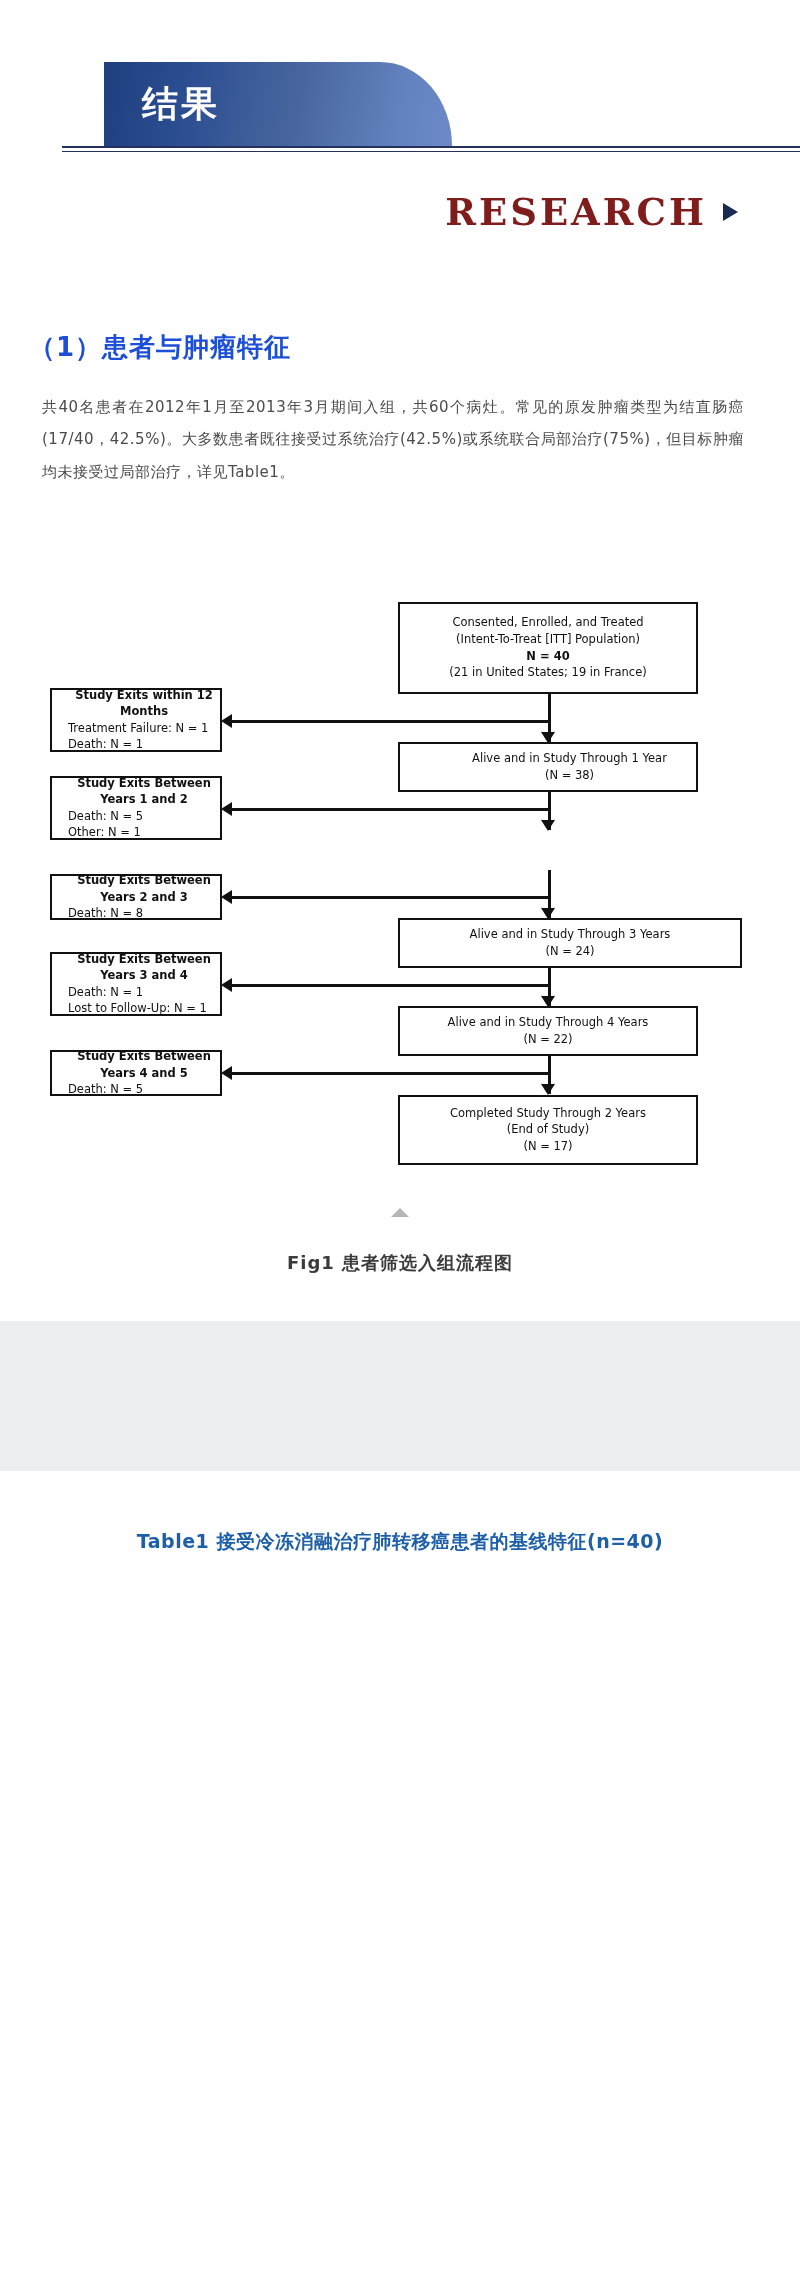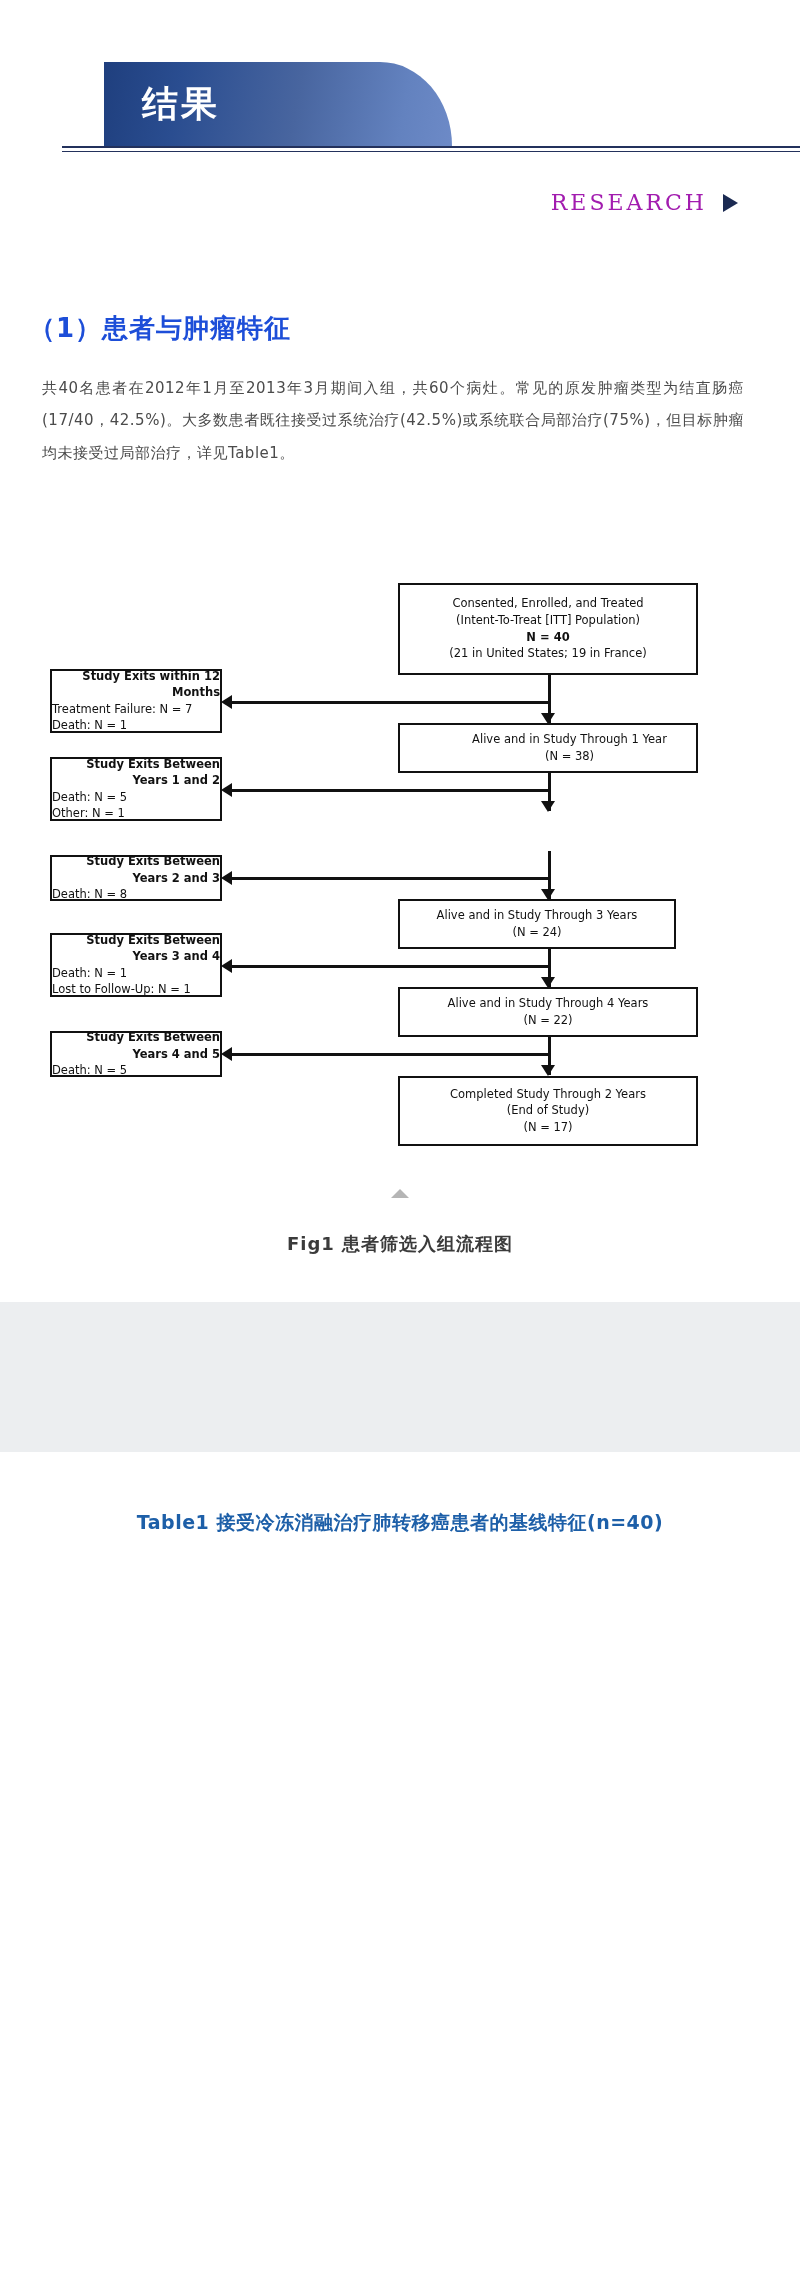--- a/index.html
+++ b/index.html
@@ -63,24 +63,24 @@
   
   .research-row {
     display: flex;
     align-items: center;
     justify-content: flex-end;
     padding-right: 62px;
     margin-top: 42px;
   }
   .research-text {
     font-family: "DejaVu Serif", "Liberation Serif", serif;
-    font-weight: normal;
-    font-size: 22px;
+    font-weight: bold;
+    font-size: 37px;
     letter-spacing: 3px;
-    color: #a21caf;
+    color: #7f1d1d;
   }
   .research-arrow {
     width: 0;
     height: 0;
     border-left: 15px solid #1b2a52;
     border-top: 9px solid transparent;
     border-bottom: 9px solid transparent;
     margin-left: 16px;
   }
 
@@ -132,24 +132,24 @@
     color: #111111;
   }
   .fc-box.center {
     align-items: center;
     text-align: center;
     font-size: 11.5px;
     line-height: 1.45;
   }
   .fc-box.left {
     align-items: flex-start;
-    text-align: right;
+    text-align: center;
     font-size: 11.5px;
     line-height: 1.42;
-    padding-left: 0;
+    padding-left: 16px;
   }
   .fc-box .hd {
     font-weight: bold;
   }
   .fc-line {
     position: absolute;
     background: #111111;
   }
   .fc-arrow-down {
     position: absolute;
@@ -261,39 +261,39 @@
       <span class="hd">N = 40</span>
       <span>(21 in United States; 19 in France)</span>
     </div>
 
     <div class="fc-box center" style="left:398px; top:158px; width:300px; height:50px;padding-left:43px;">
       <span>Alive and in Study Through 1 Year</span>
       <span>(N = 38)</span>
     </div>
 
 
-    <div class="fc-box center" style="left:398px; top:334px; width:278px; height:50px;">
+    <div class="fc-box center" style="left:398px; top:334px; width:344px; height:50px;">
       <span>Alive and in Study Through 3 Years</span>
       <span>(N = 24)</span>
     </div>
 
     <div class="fc-box center" style="left:398px; top:422px; width:300px; height:50px;">
       <span>Alive and in Study Through 4 Years</span>
       <span>(N = 22)</span>
     </div>
 
     <div class="fc-box center" style="left:398px; top:511px; width:300px; height:70px;">
       <span>Completed Study Through 2 Years</span>
       <span>(End of Study)</span>
       <span>(N = 17)</span>
     </div>
 
     <div class="fc-box left" style="left:50px; top:104px; width:172px; height:64px;">
       <span class="hd">Study Exits within 12 Months</span>
-      <span>Treatment Failure: N = 7</span>
+      <span>Treatment Failure: N = 1</span>
       <span>Death: N = 1</span>
     </div>
 
     <div class="fc-box left" style="left:50px; top:192px; width:172px; height:64px;">
       <span class="hd">Study Exits Between Years 1 and 2</span>
       <span>Death: N = 5</span>
       <span>Other: N = 1</span>
     </div>
 
     <div class="fc-box left" style="left:50px; top:290px; width:172px; height:46px;">

